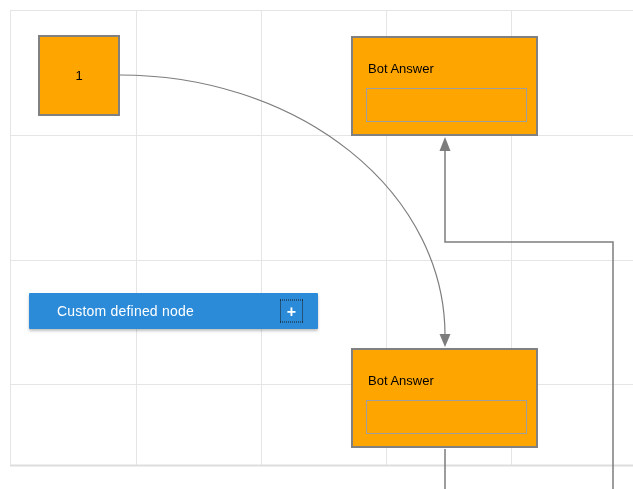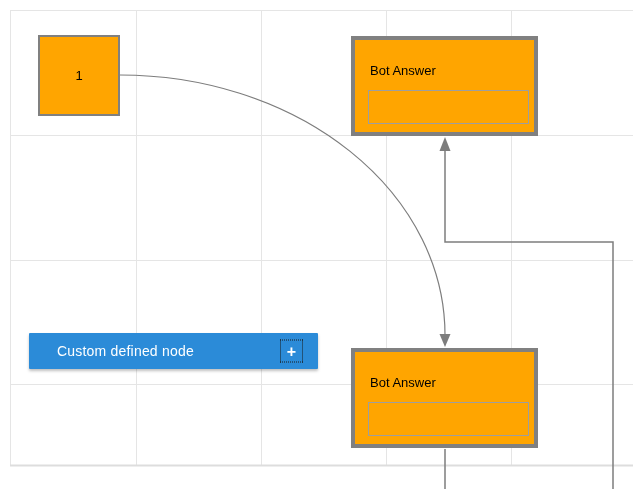--- a/index.html
+++ b/index.html
@@ -6,31 +6,31 @@
   #stage{
     position:relative;width:633px;height:489px;overflow:hidden;
     background:#fff;font-family:"Liberation Sans",sans-serif;
   }
   #stage svg{position:absolute;left:0;top:0;}
   .node{position:absolute;box-sizing:border-box;}
   .square-node{
     border:2px solid #808080;display:flex;align-items:center;justify-content:center;
     font-size:13px;color:#000;
   }
-  .answer-node{border:4px solid #a21caf;}
+  .answer-node{border:2px solid #a21caf;}
   .answer-title{
     position:absolute;left:15px;top:23px;font-size:13px;color:#000;
   }
   .answer-inner{
     position:absolute;left:13px;top:50px;width:161px;height:34px;
     border:1px solid #9e9e9e;box-sizing:border-box;
   }
   .custom-node{
     display:flex;align-items:center;
-    box-shadow:0 2px 3px rgba(0,0,0,0.25);border-radius:1px;margin-top:40px;
+    box-shadow:0 2px 3px rgba(0,0,0,0.25);border-radius:1px;
   }
   .custom-label{font-size:14px;padding-left:28px;letter-spacing:0.2px;}
   .plus-box{
     position:absolute;right:15px;top:50%;transform:translateY(-50%);
     width:21px;height:21px;border:1px dotted #1a1a1a;
     display:flex;align-items:center;justify-content:center;
     font-size:16px;font-weight:bold;line-height:1;
   }
 </style>
 </head>

